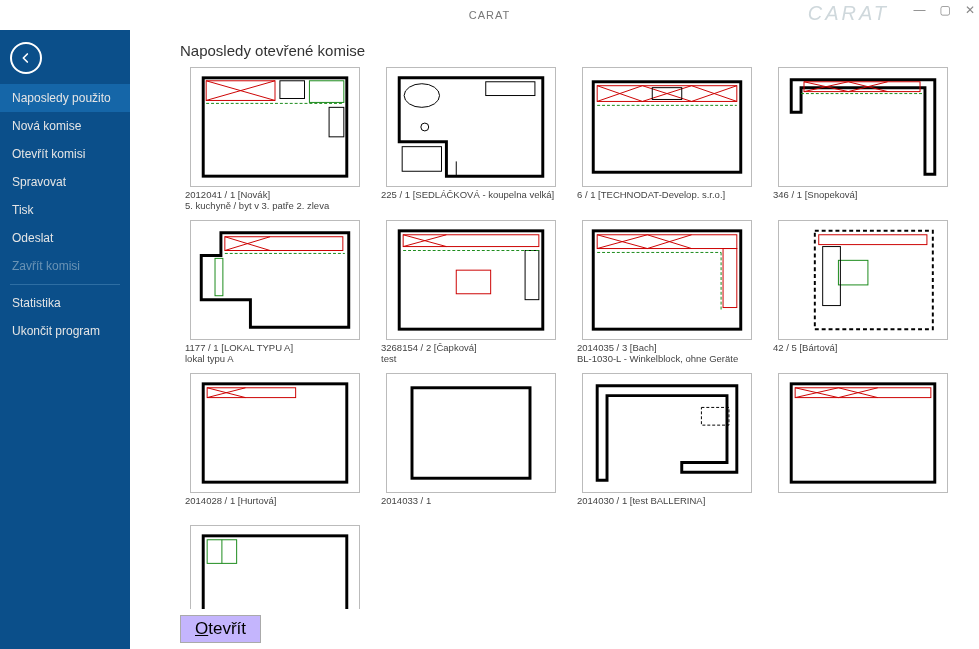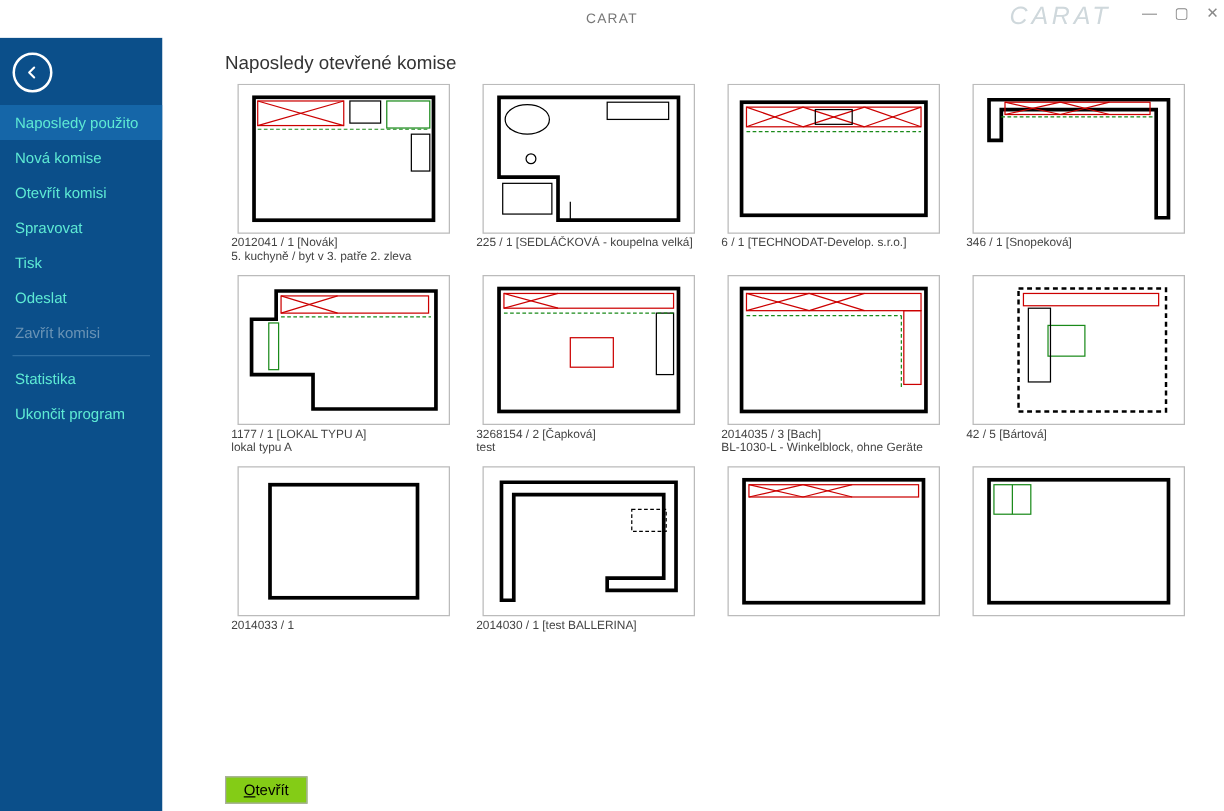--- a/index.html
+++ b/index.html
@@ -73,21 +73,21 @@
     align-items: center;
     justify-content: center;
     color: #fff;
     cursor: pointer;
   }
   .back-btn svg { width: 16px; height: 16px; }
   .side-item {
     padding: 7px 12px;
     font-size: 12px;
     cursor: pointer;
-    color: #5eead4;
+    color: #e5e5e5;
   }
   .side-item.active {
     background: #1566a8;
   }
   .side-item.disabled {
     color: #6a93b5;
     cursor: default;
   }
   .side-sep {
     height: 1px;
@@ -144,23 +144,23 @@
     width: 180px;
     overflow: hidden;
   }
   .footer {
     padding: 6px 10px;
     border-top: 0;
     background: #fff;
   }
   .open-btn {
     border: 1px solid #aaa;
-    background: #84cc16;
+    background: #c4b5fd;
     padding: 3px 14px;
-    font-size: 12px;
+    font-size: 17px;
     cursor: pointer;
   }
   .open-btn span { text-decoration: underline; }
   
   .grid-wrap::-webkit-scrollbar { width: 16px; }
   .grid-wrap::-webkit-scrollbar-track { background: #f0f0f0; }
   .grid-wrap::-webkit-scrollbar-thumb { background: #c9c9c9; }
 </style>
 </head>
 <body>
@@ -327,20 +327,33 @@
                 <rect x="44" y="26" width="18" height="60" fill="none" stroke="#000"></rect>
               </svg>
 </div>
             <div class="caption">
               <div>42 / 5  [Bártová]</div>
             </div>
           </div>
           <div class="card">
             <div class="thumb">
 <svg viewBox="0 0 170 120">
+                <rect x="12" y="10" width="146" height="100" fill="none" stroke="#000" stroke-width="3"></rect>
+                <rect x="16" y="14" width="90" height="10" fill="none" stroke="#c00"></rect>
+                <line x1="16" y1="14" x2="55" y2="24" stroke="#c00"></line>
+                <line x1="55" y1="14" x2="16" y2="24" stroke="#c00"></line>
+              </svg>
+</div>
+            <div class="caption">
+              <div>2014028 / 1  [Hurtová]</div>
+            </div>
+          </div>
+          <div class="card">
+            <div class="thumb">
+<svg viewBox="0 0 170 120">
                 <rect x="25" y="14" width="120" height="92" fill="none" stroke="#000" stroke-width="3"></rect>
               </svg>
 </div>
             <div class="caption">
               <div>2014033 / 1</div>
             </div>
           </div>
           <div class="card">
             <div class="thumb">
 <svg viewBox="0 0 170 120">

